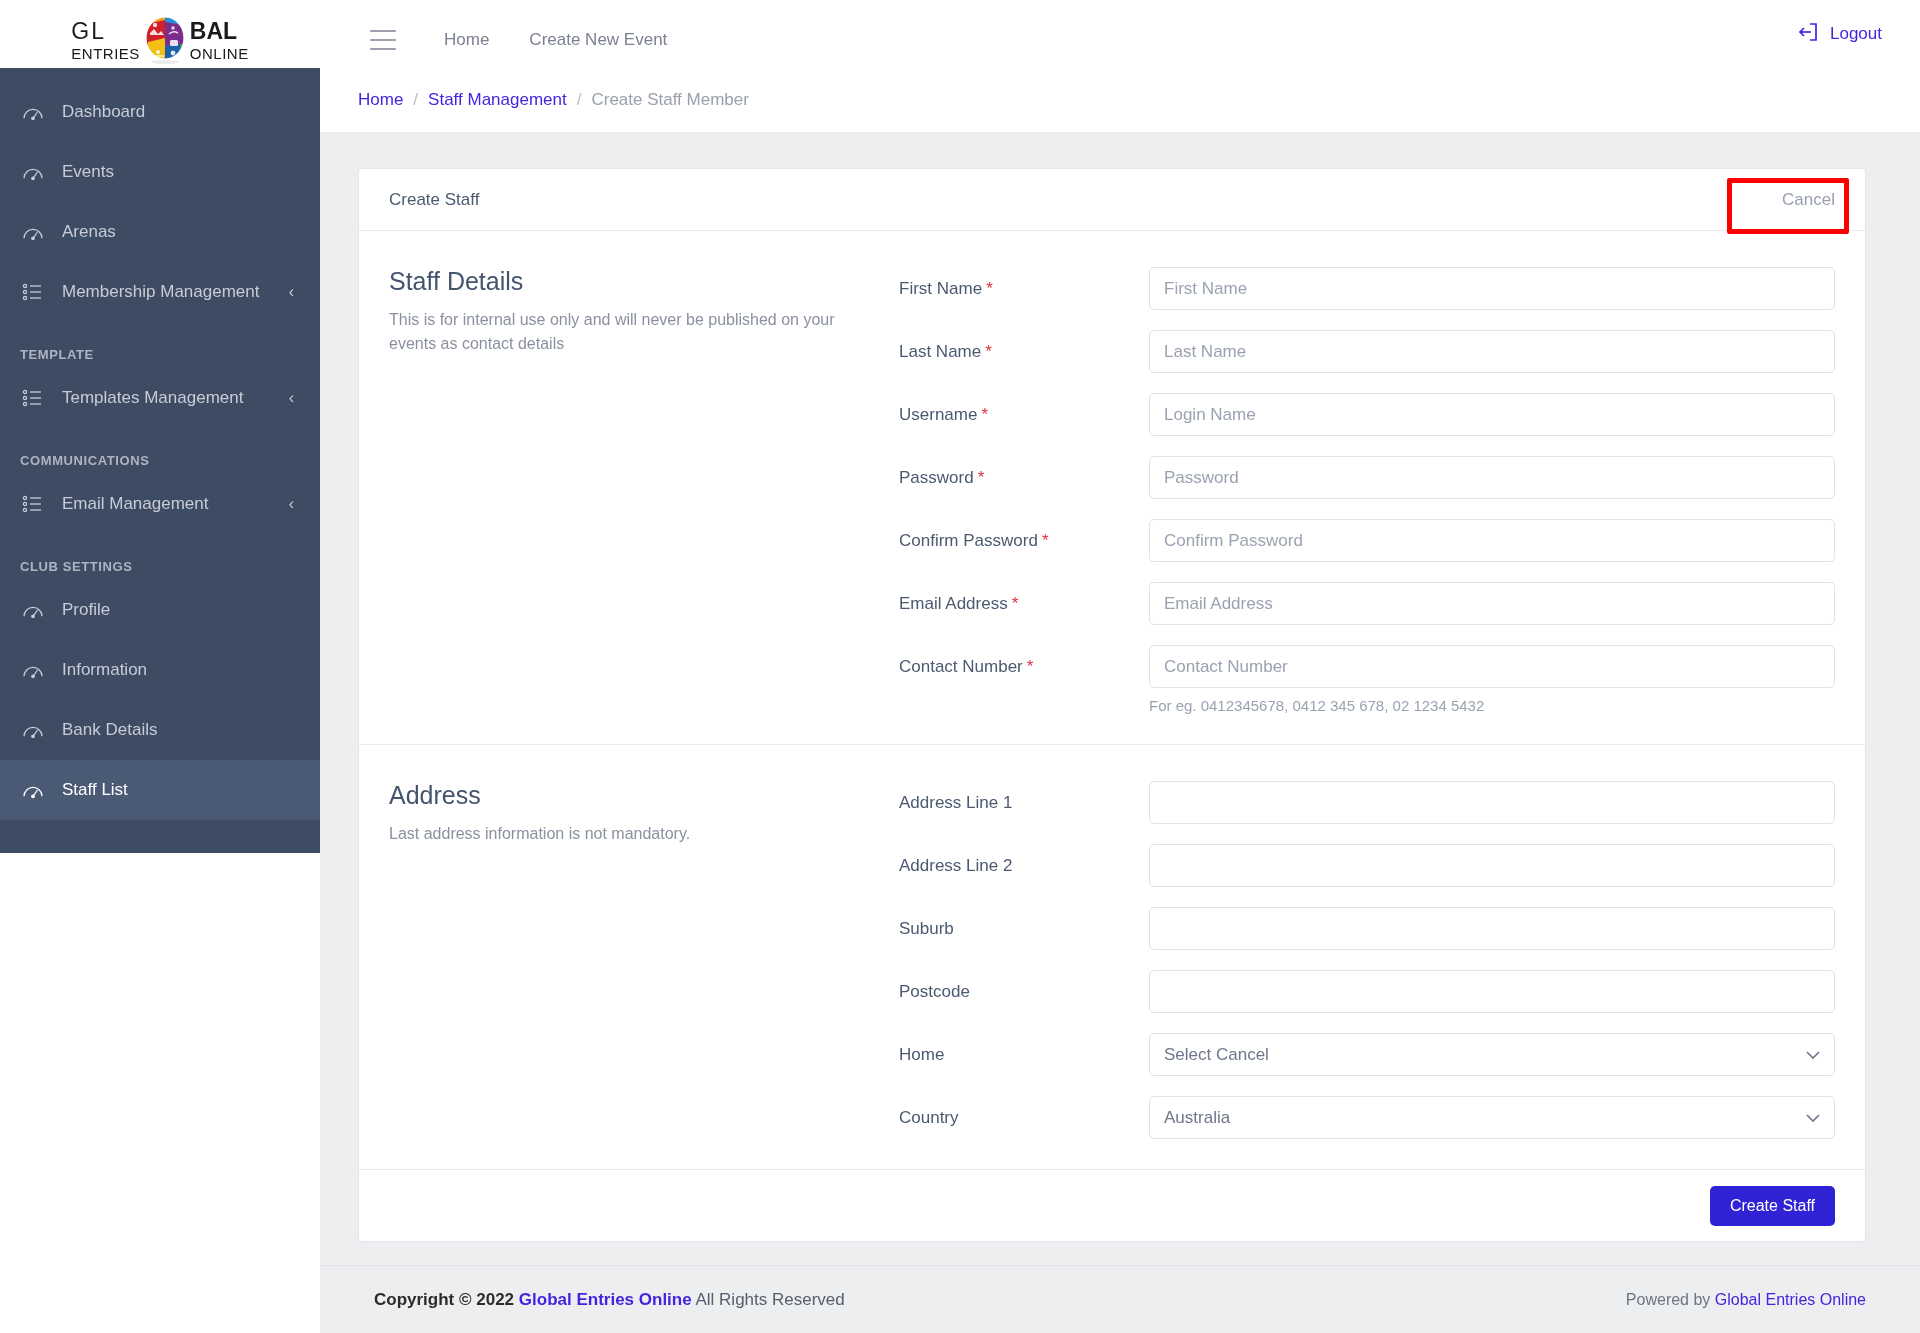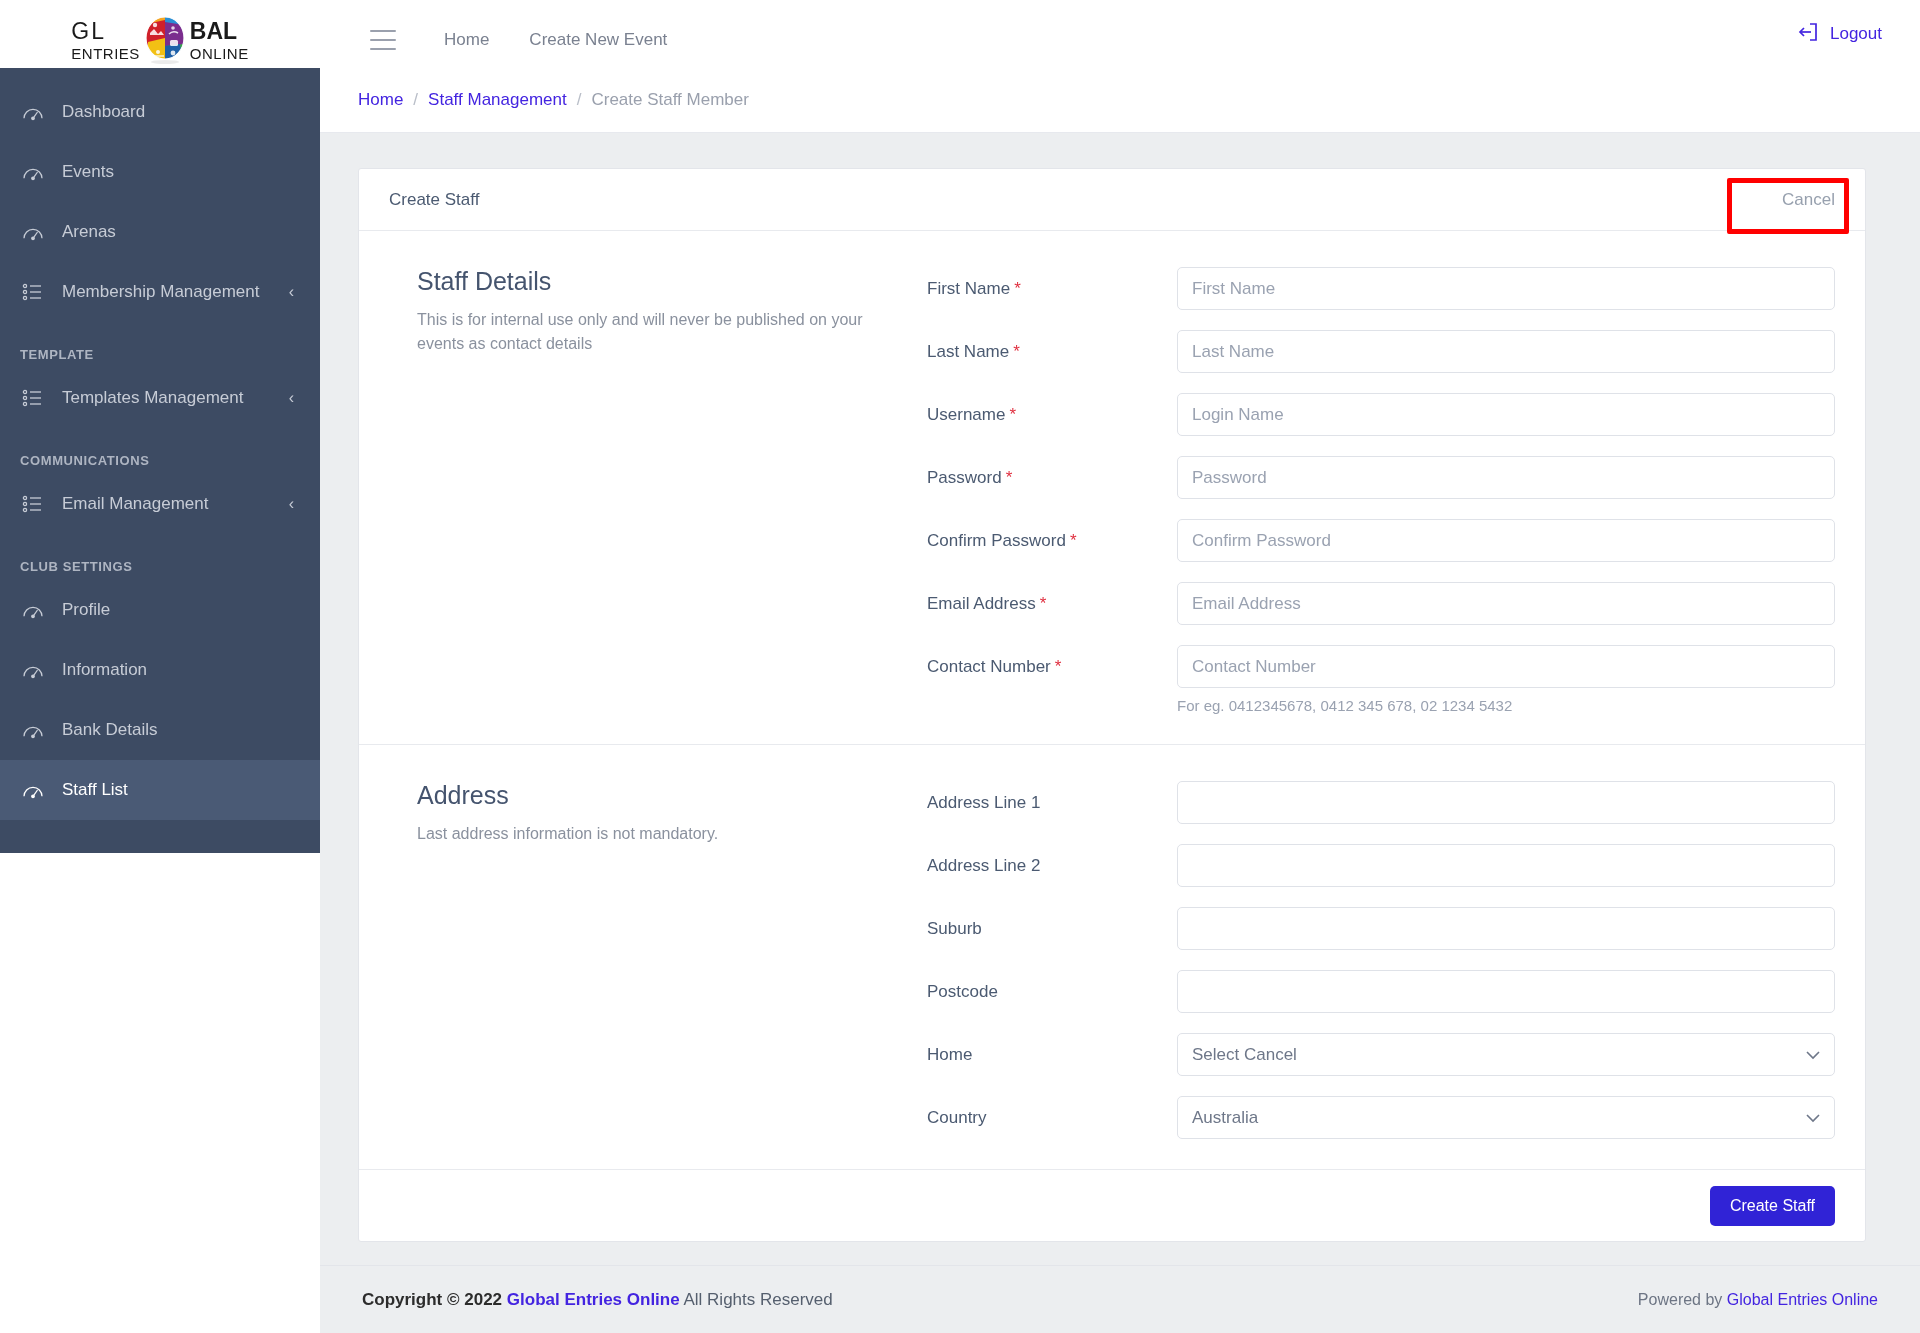--- a/index.html
+++ b/index.html
@@ -98,21 +98,21 @@
     display:flex; align-items:center; justify-content:space-between;
     padding:0 30px;
   }
   .card-title { font-size:17px; color:#4b5a71; }
   .card-cancel { font-size:17px; color:#97a0ae; cursor:pointer; }
 
   .section {
     display:flex; padding:36px 30px 30px 30px;
   }
   .section.bordered { border-bottom:1px solid #e8eaee; }
-  .sec-left { width:510px; padding-right:36px;margin-left:28px; }
+  .sec-left { width:510px; padding-right:36px; }
   .sec-h { font-size:25px; color:#45546e; font-weight:400; margin-bottom:12px; }
   .sec-p { font-size:16px; color:#8a919e; line-height:1.5; }
   .sec-right { flex:1; }
 
   .frow { display:flex; align-items:flex-start; margin-bottom:20px; }
   .frow:last-child { margin-bottom:0; }
   .flabel {
     width:250px; padding-top:12px; font-size:17px; color:#4b5a71; flex:0 0 250px;
   }
   .req { color:#e03040; margin-left:4px; }
@@ -141,21 +141,21 @@
   }
   .hl-box {
     position:absolute; right:16px; top:9px; width:122px; height:56px;
     border:5px solid #ff0000; border-radius:2px; pointer-events:none;
   }
 
   
   .footer {
     position:absolute; left:320px; bottom:0; width:1600px; height:68px;
     background:#eceef0; display:flex; align-items:center;
-    justify-content:space-between; padding:0 42px;
+    justify-content:space-between; padding:0 54px;
     border-top:1px solid #e3e5ea;
   }
   .foot-left { font-size:17px; color:#555f6e; }
   .foot-left b { color:#2c2c2c; font-weight:700; }
   .foot-brand { color:#4324e0; font-weight:700; }
   .foot-right { font-size:16px; color:#6d7584; }
   .foot-right span.link { color:#4324e0; }
 </style>
 </head>
 <body>

